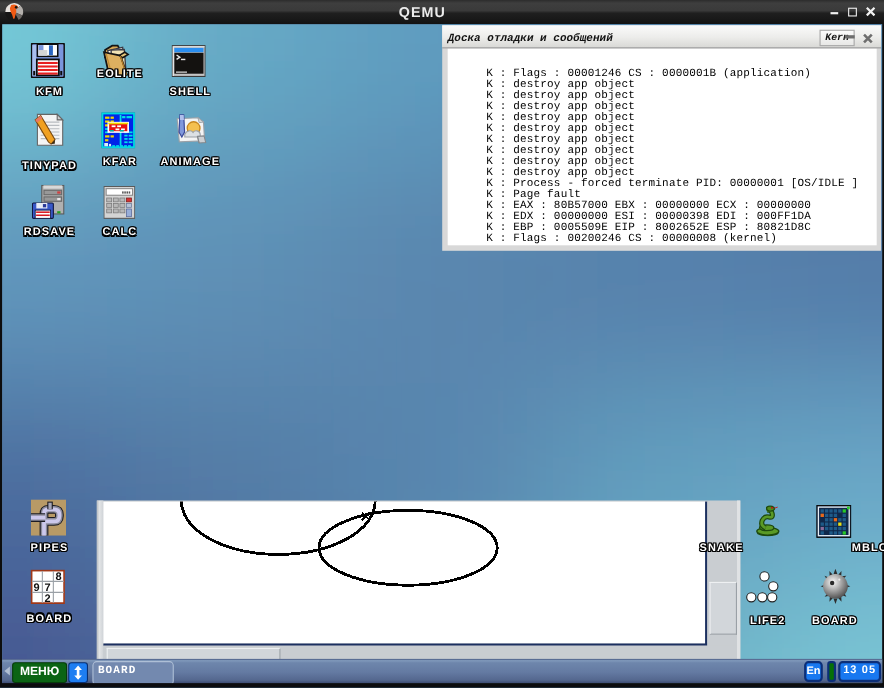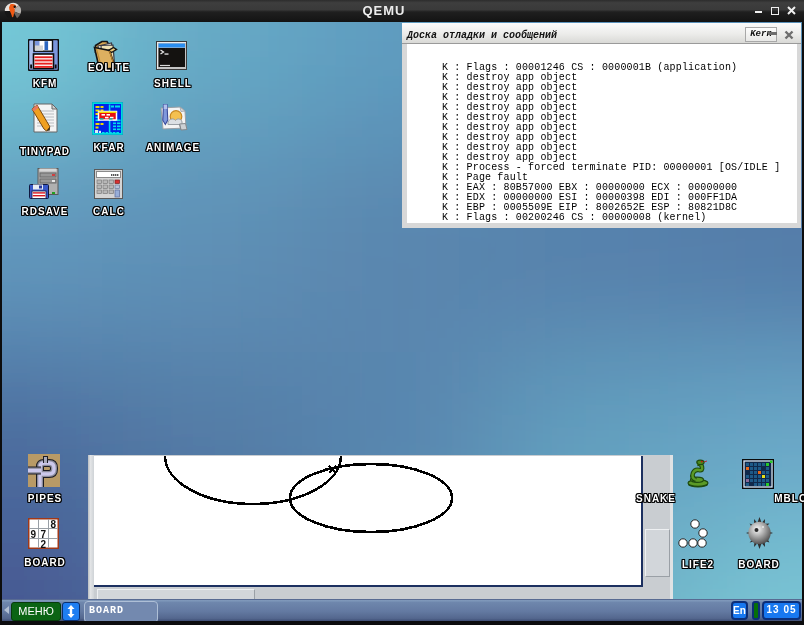--- a/index.html
+++ b/index.html
@@ -34,21 +34,21 @@
 #board .vsb{position:absolute;left:555px;top:1px;width:27px;height:131px;background:#c9cdd1;}
 #board .vth{position:absolute;left:2px;top:73px;width:23px;height:46px;background:#d2d6da;border:1px solid #9aa0a6;border-top-color:#eef0f2;border-left-color:#eef0f2;}
 #board .hsb{position:absolute;left:6px;top:132px;width:576px;height:14px;background:#c9cdd1;}
 #board .hth{position:absolute;left:3px;top:2px;width:156px;height:10px;background:#d2d6da;border:1px solid #9aa0a6;border-top-color:#eef0f2;border-left-color:#eef0f2;}
 #board .lb{position:absolute;left:0;top:0;width:6px;height:146px;background:linear-gradient(to right,#b9bdc1,#e2e4e6 40%,#cfd3d7);}
 #board .rb{position:absolute;left:582px;top:0;width:3px;height:146px;background:#e0e2e4;}
 
 #tbar{position:absolute;left:2px;top:599px;width:800px;height:22px;
  background:linear-gradient(to bottom,#44547e 0%,#8099bb 7%,#6e86ac 16%,#647aa2 55%,#54678e 88%,#3e4d74 100%);}
 #tbar .menu{position:absolute;left:9px;top:3px;width:48px;height:17px;background:#0b6414;border:1px solid #063c0a;border-radius:3px;
- color:#fff;font-weight:normal;font-size:11px;text-align:center;line-height:16px;font-family:"Liberation Sans",sans-serif;}
+ color:#fff;font-weight:bold;font-size:11px;text-align:center;line-height:16px;font-family:"Liberation Sans",sans-serif;}
 #tbar .tri{position:absolute;left:2px;top:7px;width:0;height:0;border-top:4px solid transparent;border-bottom:4px solid transparent;border-right:5px solid #b0bed2;}
 #tbar .updn{position:absolute;left:60px;top:3px;width:16px;height:17px;background:#1e7ef2;border:1px solid #0a2f70;border-radius:3px;color:#fff;text-align:center;font-size:11px;line-height:15px;font-weight:bold;}
 #tbar .task{position:absolute;left:82px;top:2px;width:74px;height:22px;background:#7389af;border:1px solid #aebfd6;border-radius:4px;
  color:#fff;font-size:10px;font-family:"Liberation Mono",monospace;font-weight:bold;line-height:17px;padding-left:4px;box-sizing:border-box;letter-spacing:1px;}
 #tbar .en{position:absolute;left:729px;top:2px;width:17px;height:19px;background:#1878f0;border:2px solid #0c2f78;border-radius:4px;box-sizing:border-box;
  color:#fff;font-size:10px;font-weight:bold;text-align:center;line-height:15px;}
 #tbar .grn{position:absolute;left:750px;top:2px;width:8px;height:19px;background:#057008;border:2px solid #0c2f78;border-radius:3px;box-sizing:border-box;}
 #tbar .clk{position:absolute;left:760px;top:2px;width:39px;height:19px;background:#1878f0;border:2px solid #0c2f78;border-radius:4px;box-sizing:border-box;
  color:#fff;font-size:10px;font-weight:bold;text-align:center;line-height:14px;letter-spacing:1px;}
 #bblack{position:absolute;left:0;top:621px;width:804px;height:4px;background:#0c0c0e;}

